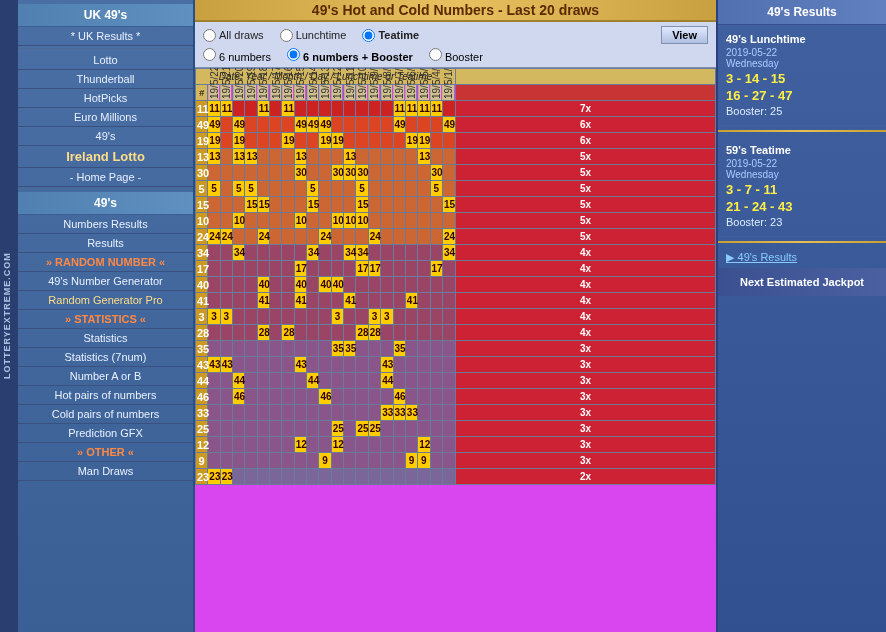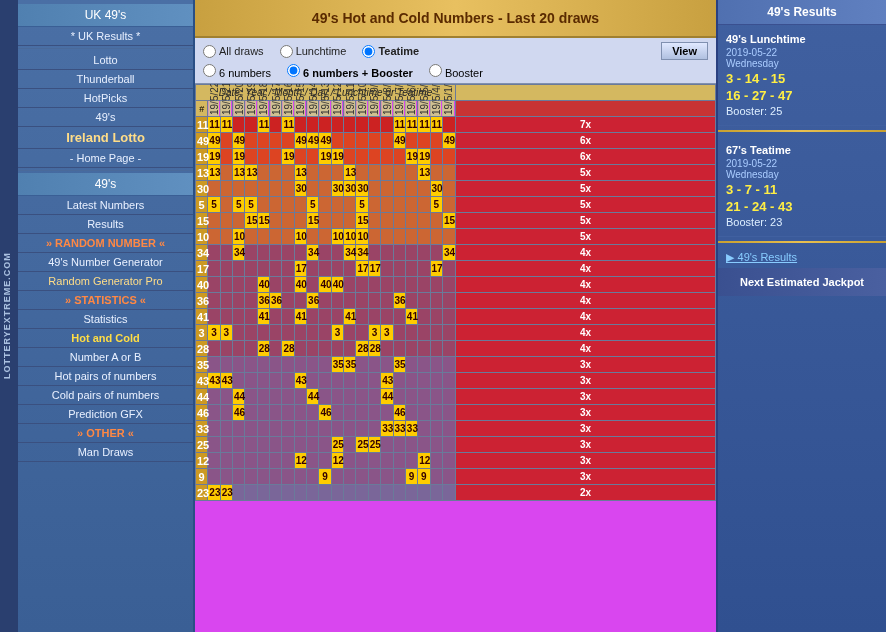--- a/index.html
+++ b/index.html
@@ -31,21 +31,21 @@
       padding: 5px 2px;
       z-index: 10;
     }
     #sidebar-content {
       margin-left: 18px;
       padding: 4px 0;
     }
     .sidebar-header {
       background: linear-gradient(90deg, #5080b0, #6090c0);
       color: white;
-      font-weight: normal;
+      font-weight: bold;
       font-size: 12px;
       text-align: center;
       padding: 4px 2px;
       border-bottom: 1px solid #3a5f95;
     }
     .sidebar-item {
       color: #e8f0ff;
       text-align: center;
       padding: 3px 4px;
       cursor: pointer;
@@ -63,21 +63,21 @@
       overflow: hidden;
       display: flex;
       flex-direction: column;
     }
     #main-header {
       background: linear-gradient(90deg, #c8a040, #e8c060, #c8a040);
       color: #5a2a00;
       font-weight: bold;
       font-size: 14px;
       text-align: center;
-      padding: 10px;
+      padding: 2px;
       border-bottom: 2px solid #a08030;
     }
     #controls {
       background: #d0d8f0;
       padding: 4px 8px;
       border-bottom: 1px solid #8090b0;
     }
     .radio-row {
       display: flex;
       align-items: center;
@@ -214,33 +214,34 @@
 
 <div id="sidebar">
   <div id="sidebar-logo">LOTTERYEXTREME.COM</div>
   <div id="sidebar-content">
     <div class="sidebar-header">UK 49's</div>
     <div class="sidebar-item">* UK Results *</div>
     <div class="sidebar-divider"></div>
     <div class="sidebar-item">Lotto</div>
     <div class="sidebar-item">Thunderball</div>
     <div class="sidebar-item">HotPicks</div>
+    <div class="sidebar-item">Euro Millions</div>
     <div class="sidebar-item">49's</div>
     <div class="sidebar-item" style="color:#ffdd88;font-weight:bold;font-size:13px;">Ireland Lotto</div>
     <div class="sidebar-item">- Home Page -</div>
     <div class="sidebar-divider"></div>
     <div class="sidebar-header">49's</div>
-    <div class="sidebar-item">Latest Numbers</div>
+    <div class="sidebar-item">Numbers Results</div>
     <div class="sidebar-item">Results</div>
     <div class="sidebar-item highlight" style="color:#ff8844;font-weight:bold;">» RANDOM NUMBER «</div>
     <div class="sidebar-item">49's Number Generator</div>
     <div class="sidebar-item" style="color:#ffdd88;">Random Generator Pro</div>
     <div class="sidebar-item highlight" style="color:#ff8844;font-weight:bold;">» STATISTICS «</div>
     <div class="sidebar-item">Statistics</div>
-    <div class="sidebar-item active" style="color:#ffdd44;font-weight:bold;">Hot and Cold</div>
+    <div class="sidebar-item">Statistics (7num)</div>
     <div class="sidebar-item">Number A or B</div>
     <div class="sidebar-item">Hot pairs of numbers</div>
     <div class="sidebar-item">Cold pairs of numbers</div>
     <div class="sidebar-item">Prediction GFX</div>
     <div class="sidebar-item highlight" style="color:#ff8844;font-weight:bold;">» OTHER «</div>
     <div class="sidebar-item">Man Draws</div>
   </div>
 </div>
 
 <div id="main">
@@ -494,20 +495,44 @@
             <td class="freq-5"></td>
             <td class="freq-5"></td>
             <td class="freq-5"></td>
             <td class="freq-5"></td>
             <td class="freq-5"></td>
             <td class="freq-5"></td>
             <td class="freq-5"></td>
             <td style="background: rgb(204, 34, 51); color: rgb(255, 255, 255); font-weight: bold; font-size: 10px;">5x</td>
           </tr>
           <tr>
+            <td style="background: rgb(204, 153, 34); color: rgb(255, 255, 255); font-weight: bold; font-size: 11px;">24</td>
+            <td class="cell-hit" style="background: rgb(255, 204, 0); color: rgb(51, 0, 0); font-weight: bold;">24</td>
+            <td class="cell-hit" style="background: rgb(255, 204, 0); color: rgb(51, 0, 0); font-weight: bold;">24</td>
+            <td class="freq-5"></td>
+            <td class="freq-5"></td>
+            <td class="cell-hit" style="background: rgb(255, 204, 0); color: rgb(51, 0, 0); font-weight: bold;">24</td>
+            <td class="freq-5"></td>
+            <td class="freq-5"></td>
+            <td class="freq-5"></td>
+            <td class="freq-5"></td>
+            <td class="cell-hit" style="background: rgb(255, 204, 0); color: rgb(51, 0, 0); font-weight: bold;">24</td>
+            <td class="freq-5"></td>
+            <td class="freq-5"></td>
+            <td class="freq-5"></td>
+            <td class="cell-hit" style="background: rgb(255, 204, 0); color: rgb(51, 0, 0); font-weight: bold;">24</td>
+            <td class="freq-5"></td>
+            <td class="freq-5"></td>
+            <td class="freq-5"></td>
+            <td class="freq-5"></td>
+            <td class="freq-5"></td>
+            <td class="cell-hit" style="background: rgb(255, 204, 0); color: rgb(51, 0, 0); font-weight: bold;">24</td>
+            <td style="background: rgb(204, 34, 51); color: rgb(255, 255, 255); font-weight: bold; font-size: 10px;">5x</td>
+          </tr>
+          <tr>
             <td style="background: rgb(204, 153, 34); color: rgb(255, 255, 255); font-weight: bold; font-size: 11px;">34</td>
             <td class="freq-4"></td>
             <td class="freq-4"></td>
             <td class="cell-hit" style="background: rgb(255, 204, 0); color: rgb(51, 0, 0); font-weight: bold;">34</td>
             <td class="freq-4"></td>
             <td class="freq-4"></td>
             <td class="freq-4"></td>
             <td class="freq-4"></td>
             <td class="freq-4"></td>
             <td class="cell-hit" style="background: rgb(255, 204, 0); color: rgb(51, 0, 0); font-weight: bold;">34</td>
@@ -559,44 +584,20 @@
             <td class="freq-4"></td>
             <td class="cell-hit" style="background: rgb(255, 204, 0); color: rgb(51, 0, 0); font-weight: bold;">40</td>
             <td class="freq-4"></td>
             <td class="cell-hit" style="background: rgb(255, 204, 0); color: rgb(51, 0, 0); font-weight: bold;">40</td>
             <td class="cell-hit" style="background: rgb(255, 204, 0); color: rgb(51, 0, 0); font-weight: bold;">40</td>
             <td class="freq-4"></td>
             <td class="freq-4"></td>
             <td class="freq-4"></td>
             <td class="freq-4"></td>
             <td class="freq-4"></td>
-            <td class="freq-4"></td>
-            <td class="freq-4"></td>
-            <td class="freq-4"></td>
-            <td class="freq-4"></td>
-            <td style="background: rgb(204, 34, 51); color: rgb(255, 255, 255); font-weight: bold; font-size: 10px;">4x</td>
-          </tr>
-          <tr>
-            <td style="background: rgb(204, 153, 34); color: rgb(255, 255, 255); font-weight: bold; font-size: 11px;">36</td>
-            <td class="freq-4"></td>
-            <td class="freq-4"></td>
-            <td class="freq-4"></td>
-            <td class="freq-4"></td>
-            <td class="cell-hit" style="background: rgb(255, 204, 0); color: rgb(51, 0, 0); font-weight: bold;">36</td>
-            <td class="cell-hit" style="background: rgb(255, 204, 0); color: rgb(51, 0, 0); font-weight: bold;">36</td>
-            <td class="freq-4"></td>
-            <td class="freq-4"></td>
-            <td class="cell-hit" style="background: rgb(255, 204, 0); color: rgb(51, 0, 0); font-weight: bold;">36</td>
-            <td class="freq-4"></td>
-            <td class="freq-4"></td>
-            <td class="freq-4"></td>
-            <td class="freq-4"></td>
-            <td class="freq-4"></td>
-            <td class="freq-4"></td>
-            <td class="cell-hit" style="background: rgb(255, 204, 0); color: rgb(51, 0, 0); font-weight: bold;">36</td>
             <td class="freq-4"></td>
             <td class="freq-4"></td>
             <td class="freq-4"></td>
             <td class="freq-4"></td>
             <td style="background: rgb(204, 34, 51); color: rgb(255, 255, 255); font-weight: bold; font-size: 10px;">4x</td>
           </tr>
           <tr>
             <td style="background: rgb(204, 153, 34); color: rgb(255, 255, 255); font-weight: bold; font-size: 11px;">41</td>
             <td class="freq-4"></td>
             <td class="freq-4"></td>
@@ -897,21 +898,21 @@
     <div style="font-size:10px;color:#aaccff;">2019-05-22</div>
     <div style="font-size:10px;color:#aaccff;">Wednesday</div>
     <div class="result-numbers">3 - 14 - 15</div>
     <div class="result-numbers">16 - 27 - 47</div>
     <div class="result-booster">Booster: 25</div>
   </div>
 
   <div class="divider-gold"></div>
 
   <div class="result-block">
-    <div class="result-block-title">67's Teatime</div>
+    <div class="result-block-title">59's Teatime</div>
     <div style="font-size:10px;color:#aaccff;">2019-05-22</div>
     <div style="font-size:10px;color:#aaccff;">Wednesday</div>
     <div class="result-numbers">3 - 7 - 11</div>
     <div class="result-numbers">21 - 24 - 43</div>
     <div class="result-booster">Booster: 23</div>
   </div>
 
   <div class="divider-gold"></div>
 
   <div class="results-link">▶ 49's Results</div>

